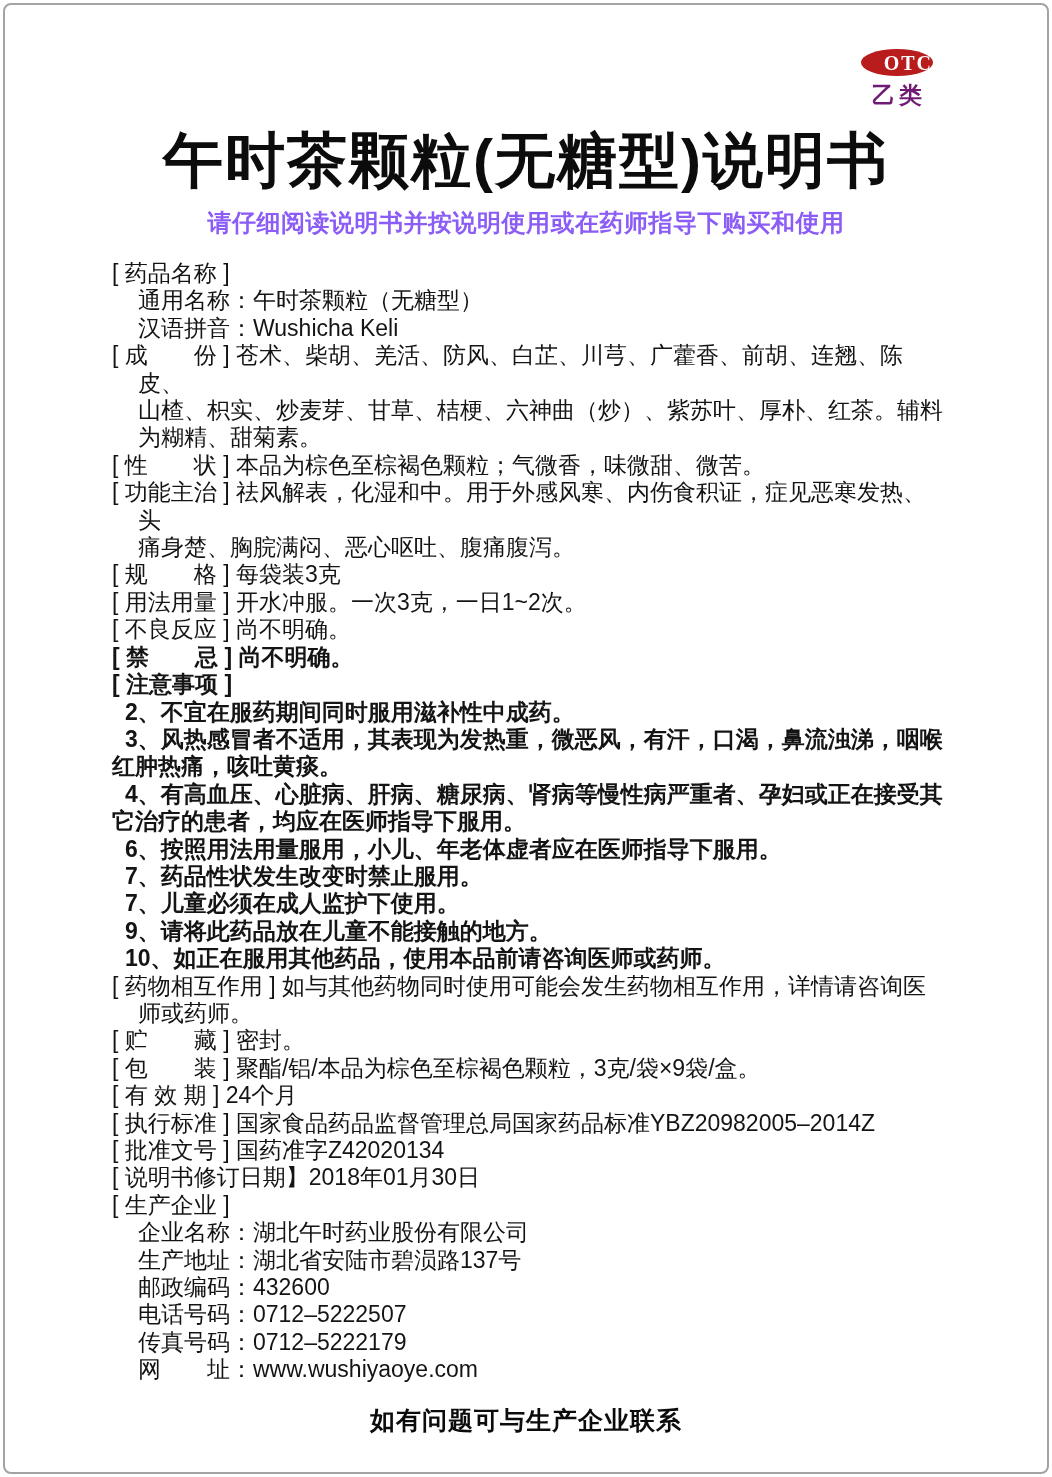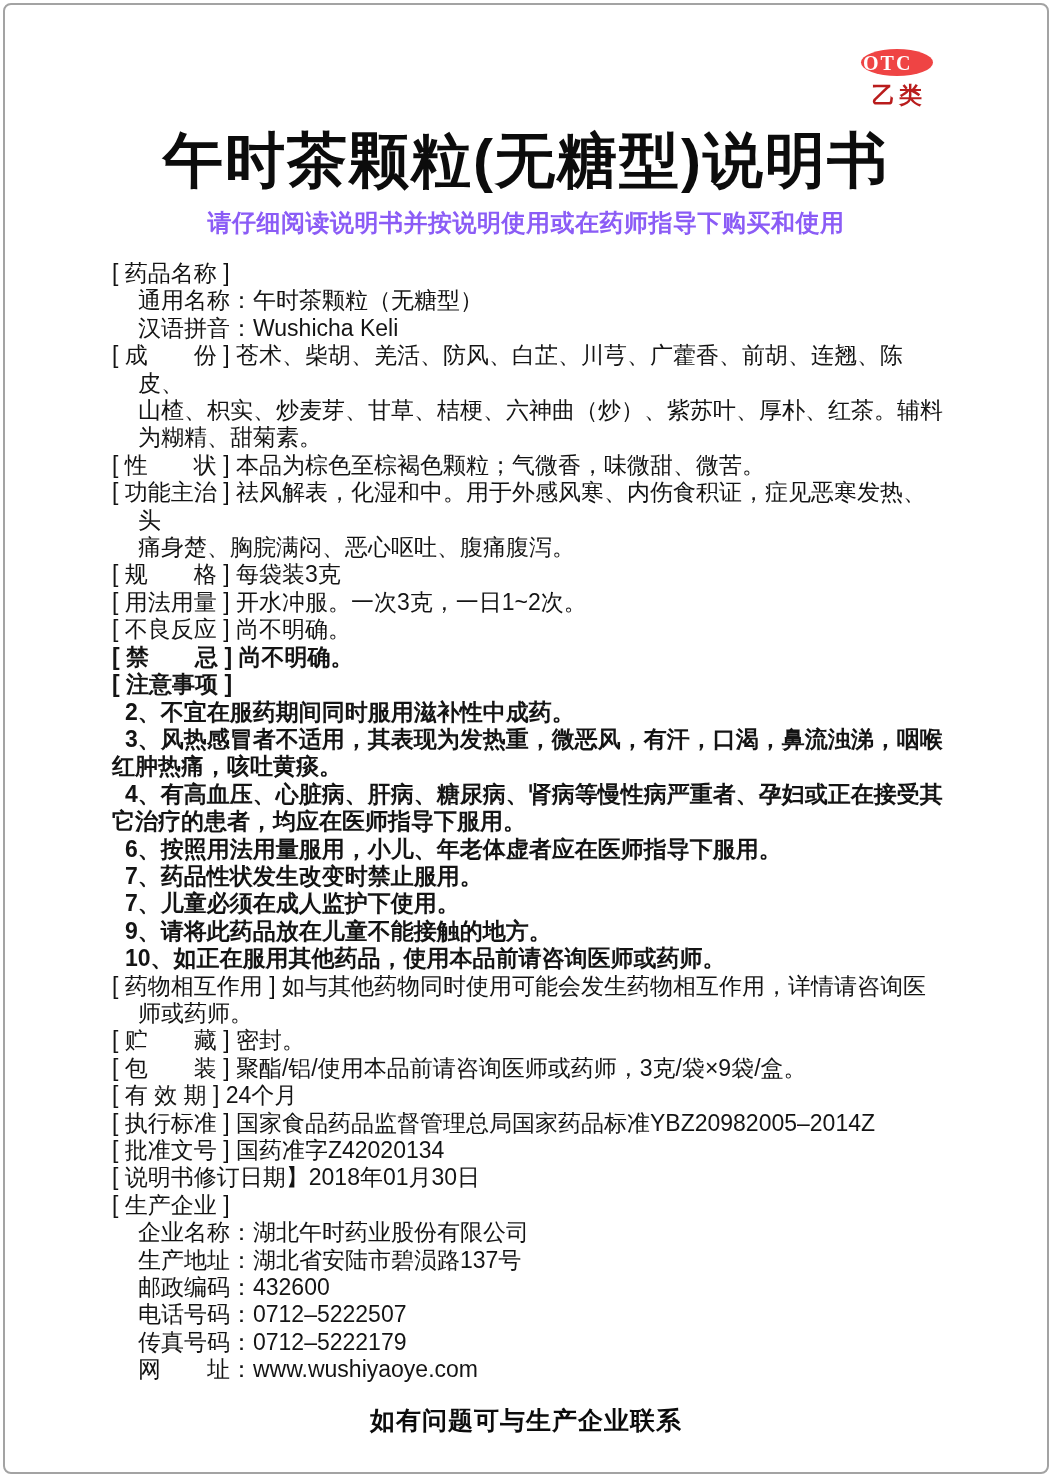--- a/index.html
+++ b/index.html
@@ -28,42 +28,42 @@
     position: absolute;
     top: 49px;
     left: 858px;
     width: 78px;
     text-align: center;
   }
   .otc-ellipse {
     width: 72px;
     height: 27px;
     margin: 0 auto;
-    background: #ef4444;
+    background: #b91c1c;
     border-radius: 50%;
     display: flex;
     align-items: center;
-    justify-content: flex-start;
+    justify-content: flex-end;
   }
   .otc-ellipse span {
     color: #ffffff;
     font-family: "Liberation Serif", "DejaVu Serif", serif;
     font-size: 20px;
     font-weight: bold;
     letter-spacing: 2px;
     line-height: 1;
     padding-left: 2px;
   }
   .otc-class {
     margin-top: 4px;
     font-size: 23px;
     font-weight: bold;
     letter-spacing: 4px;
     padding-left: 4px;
-    color: #b91c1c;
+    color: #701a75;
   }
   
   .title {
     position: absolute;
     top: 126px;
     left: 0;
     width: 100%;
     text-align: center;
     font-size: 60px;
     font-weight: bold;
@@ -160,21 +160,21 @@
       <p class="line note">4、有高血压、心脏病、肝病、糖尿病、肾病等慢性病严重者、孕妇或正在接受其
 它治疗的患者，均应在医师指导下服用。</p>
       <p class="line note">6、按照用法用量服用，小儿、年老体虚者应在医师指导下服用。</p>
       <p class="line note">7、药品性状发生改变时禁止服用。</p>
       <p class="line note">7、儿童必须在成人监护下使用。</p>
       <p class="line note">9、请将此药品放在儿童不能接触的地方。</p>
       <p class="line note">10、如正在服用其他药品，使用本品前请咨询医师或药师。</p>
       <p class="line sec">[ 药物相互作用 ] 如与其他药物同时使用可能会发生药物相互作用，详情请咨询医
 师或药师。</p>
       <p class="line sec">[ 贮　　藏 ] 密封。</p>
-      <p class="line sec">[ 包　　装 ] 聚酯/铝/使用本品前请咨询医师或药师，3克/袋×9袋/盒。</p>
+      <p class="line sec">[ 包　　装 ] 聚酯/铝/本品为棕色至棕褐色颗粒，3克/袋×9袋/盒。</p>
       <p class="line sec">[ 有 效 期 ] 24个月</p>
       <p class="line sec">[ 执行标准 ] 国家食品药品监督管理总局国家药品标准YBZ20982005–2014Z</p>
       <p class="line sec">[ 批准文号 ] 国药准字Z42020134</p>
       <p class="line sec">[ 说明书修订日期】2018年01月30日</p>
       <p class="line sec">[ 生产企业 ]</p>
       <p class="line sub">企业名称：湖北午时药业股份有限公司</p>
       <p class="line sub">生产地址：湖北省安陆市碧涢路137号</p>
       <p class="line sub">邮政编码：432600</p>
       <p class="line sub">电话号码：0712–5222507</p>
       <p class="line sub">传真号码：0712–5222179</p>

